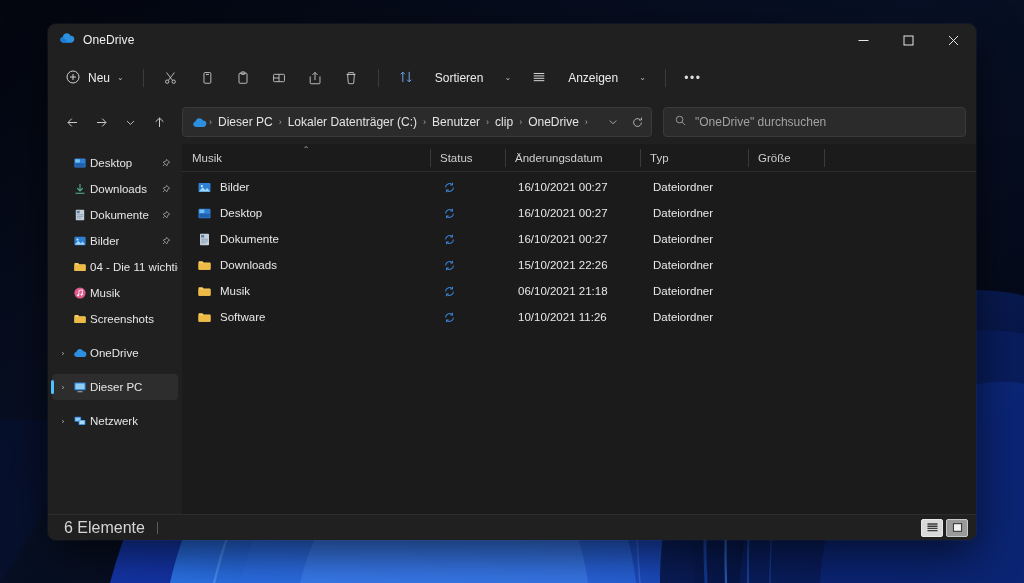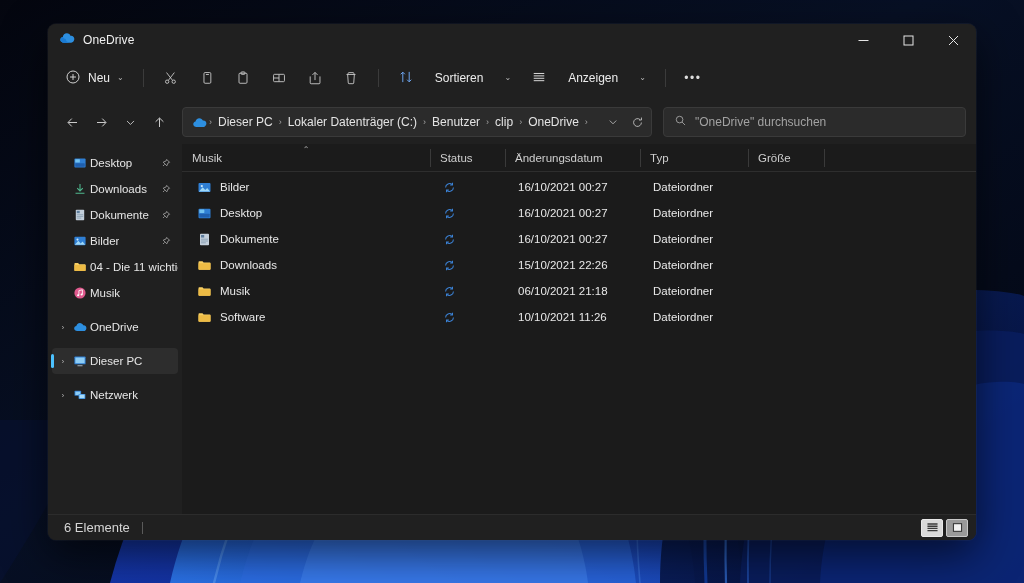--- a/index.html
+++ b/index.html
@@ -215,21 +215,21 @@
   .row-ico { width: 16px; flex: 0 0 16px; display: flex; align-items: center; justify-content: center; }
   .sync-ico { color: #3b82d6; display: flex; align-items: center; }
 
   
   .statusbar {
     height: 26px; flex: 0 0 26px;
     background: #202020;
     border-top: 1px solid #2c2c2c;
     display: flex; align-items: center;
     padding: 0 8px 0 16px;
-    font-size: 13px; color: #d5d5d5;
+    font-size: 16px; color: #d5d5d5;
   }
   .status-sep { width: 1px; height: 12px; background: #5a5a5a; margin-left: 12px; }
   .view-toggles { margin-left: auto; display: flex; gap: 3px; align-items: center; }
   .view-btn {
     width: 22px; height: 18px;
     display: flex; align-items: center; justify-content: center;
     border-radius: 2px;
     background: #9a9a9a;
     border: 1px solid #c8c8c8;
   }
@@ -552,20 +552,29 @@
           <svg width="14" height="14" viewBox="0 0 20 20">
             <circle cx="10" cy="10" r="8" fill="#e05a8e"></circle>
             <path d="M8.4 13.2 V6.6 L13.4 5.4 V12" fill="none" stroke="#fff" stroke-width="1.2"></path>
             <circle cx="7.3" cy="13.3" r="1.5" fill="#fff"></circle>
             <circle cx="12.3" cy="12.1" r="1.5" fill="#fff"></circle>
           </svg>
         </span>
         <span class="nav-label">Musik</span>
       </div>
 
+      <div class="nav-item indent">
+        <span class="nav-ico">
+          <svg width="14" height="14" viewBox="0 0 20 20">
+            <path d="M2 5.4 a1 1 0 0 1 1-1 h4.3 l1.5 1.7 H17 a1 1 0 0 1 1 1 V14.6 a1 1 0 0 1 -1 1 H3 a1 1 0 0 1 -1 -1 Z" fill="#f8cf63"></path>
+            <path d="M2 7 h16 v7.6 a1 1 0 0 1 -1 1 H3 a1 1 0 0 1 -1 -1 Z" fill="#edbb45"></path>
+          </svg>
+        </span>
+        <span class="nav-label">Screenshots</span>
+      </div>
 
       <div class="nav-gap"></div>
 
       <div class="nav-item">
         <span class="expander">›</span>
         <span class="nav-ico">
           <svg width="14" height="14" viewBox="0 0 24 24">
             <path d="M7.2 19 C4.3 19 2 17 2 14.6 C2 12.5 3.6 10.8 5.7 10.4 C6 7.4 8.6 5 11.8 5 C14.4 5 16.6 6.6 17.4 8.9 C17.7 8.85 18 8.8 18.3 8.8 C20.9 8.8 23 10.9 23 13.5 C23 16.1 20.9 19 18.3 19 Z" fill="#2d8fe0"></path>
           </svg>
         </span>

